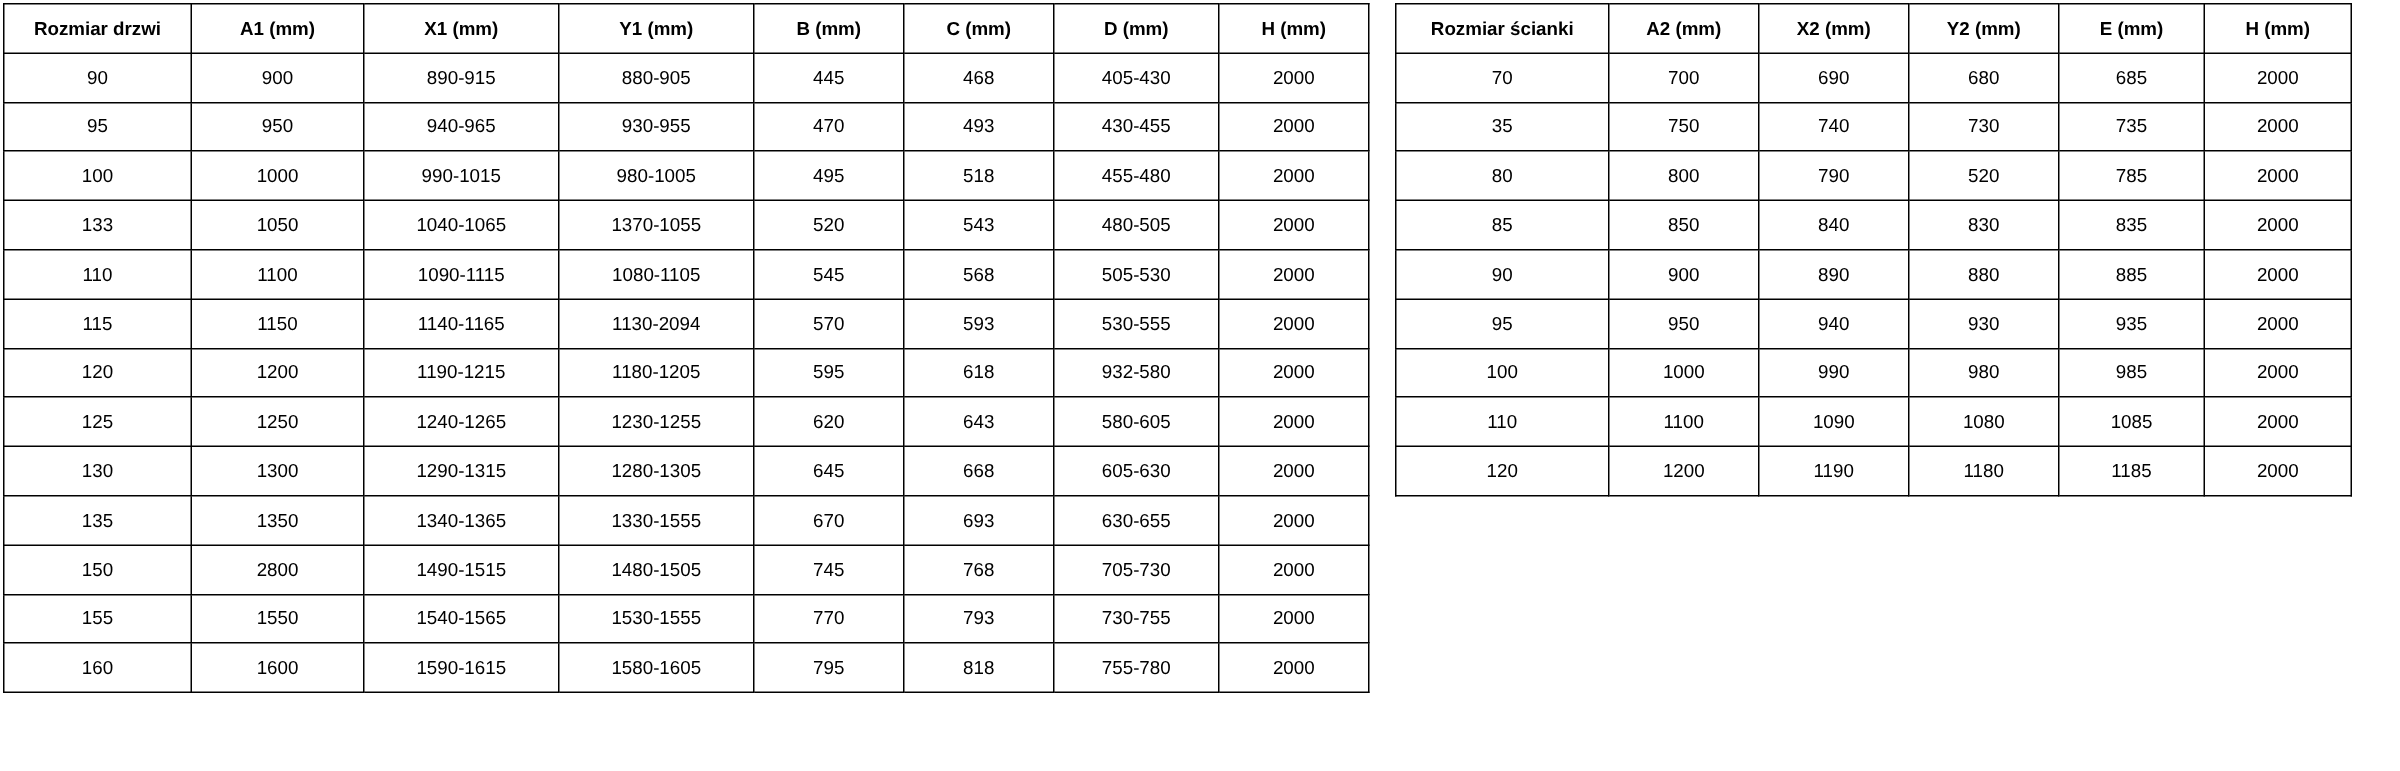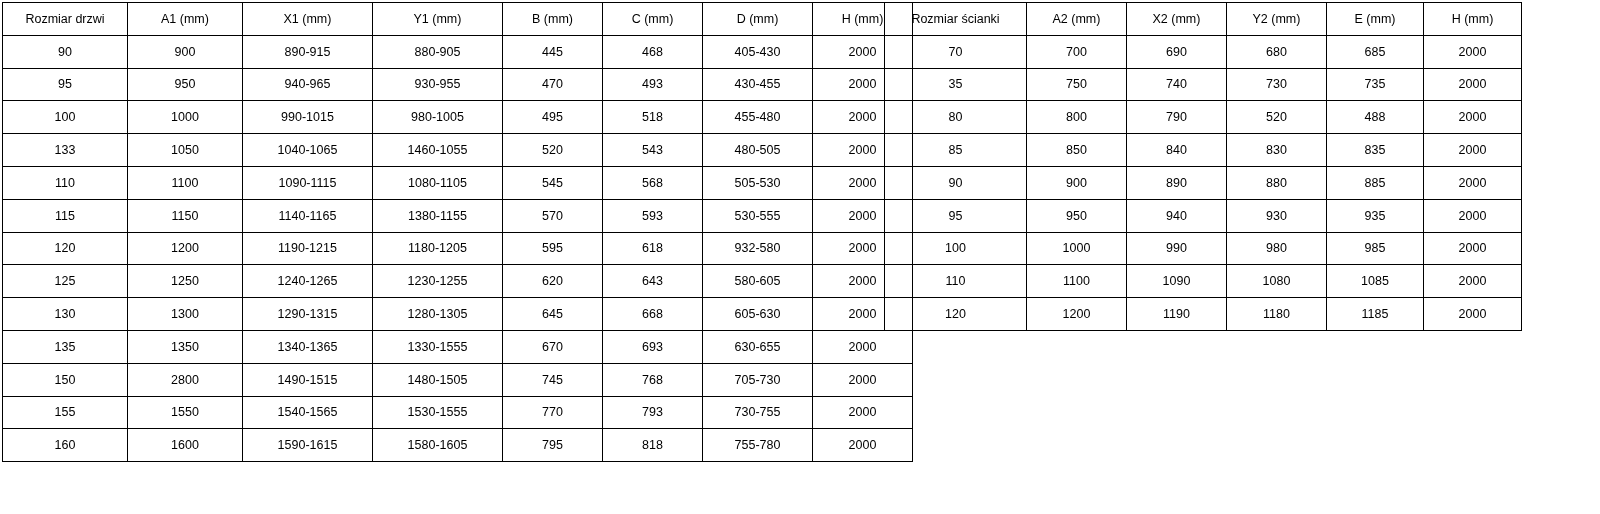--- a/index.html
+++ b/index.html
@@ -27,21 +27,21 @@
   table.data-table td {
     border: 1px solid #000000;
     text-align: center;
     vertical-align: middle;
     font-size: 12.5px;
     height: 31.8px;
     padding: 0 2px;
     white-space: nowrap;
   }
   table.data-table th {
-    font-weight: normal;
+    font-weight: bold;
     font-size: 12.5px;
     margin-left: 29px;
   }
   table.data-table td {
     font-weight: normal;
   }
   
   .table-doors-wrap {
     position: absolute;
     left: 2px;
@@ -55,21 +55,21 @@
   .table-doors col.c2 { width: 130px; }
   .table-doors col.c3 { width: 130px; }
   .table-doors col.c4 { width: 100px; }
   .table-doors col.c5 { width: 100px; }
   .table-doors col.c6 { width: 110px; }
   .table-doors col.c7 { width: 100px; }
 
   
   .table-walls-wrap {
     position: absolute;
-    left: 884px;
+    left: 930px;
     top: 2px;
   }
   .table-walls {
     width: 637px;
   }
   .table-walls col.c0 { width: 142px; }
   .table-walls col.c1 { width: 100px; }
   .table-walls col.c2 { width: 100px; }
   .table-walls col.c3 { width: 100px; }
   .table-walls col.c4 { width: 97px; }
@@ -132,41 +132,41 @@
           <td>980-1005</td>
           <td>495</td>
           <td>518</td>
           <td>455-480</td>
           <td>2000</td>
         </tr>
         <tr>
           <td>133</td>
           <td>1050</td>
           <td>1040-1065</td>
-          <td>1460-1055</td>
+          <td>1370-1055</td>
           <td>520</td>
           <td>543</td>
           <td>480-505</td>
           <td>2000</td>
         </tr>
         <tr>
           <td>110</td>
           <td>1100</td>
           <td>1090-1115</td>
           <td>1080-1105</td>
           <td>545</td>
           <td>568</td>
           <td>505-530</td>
           <td>2000</td>
         </tr>
         <tr>
           <td>115</td>
           <td>1150</td>
           <td>1140-1165</td>
-          <td>1380-1155</td>
+          <td>1130-2094</td>
           <td>570</td>
           <td>593</td>
           <td>530-555</td>
           <td>2000</td>
         </tr>
         <tr>
           <td>120</td>
           <td>1200</td>
           <td>1190-1215</td>
           <td>1180-1205</td>
@@ -274,21 +274,21 @@
           <td>740</td>
           <td>730</td>
           <td>735</td>
           <td>2000</td>
         </tr>
         <tr>
           <td>80</td>
           <td>800</td>
           <td>790</td>
           <td>520</td>
-          <td>488</td>
+          <td>785</td>
           <td>2000</td>
         </tr>
         <tr>
           <td>85</td>
           <td>850</td>
           <td>840</td>
           <td>830</td>
           <td>835</td>
           <td>2000</td>
         </tr>

